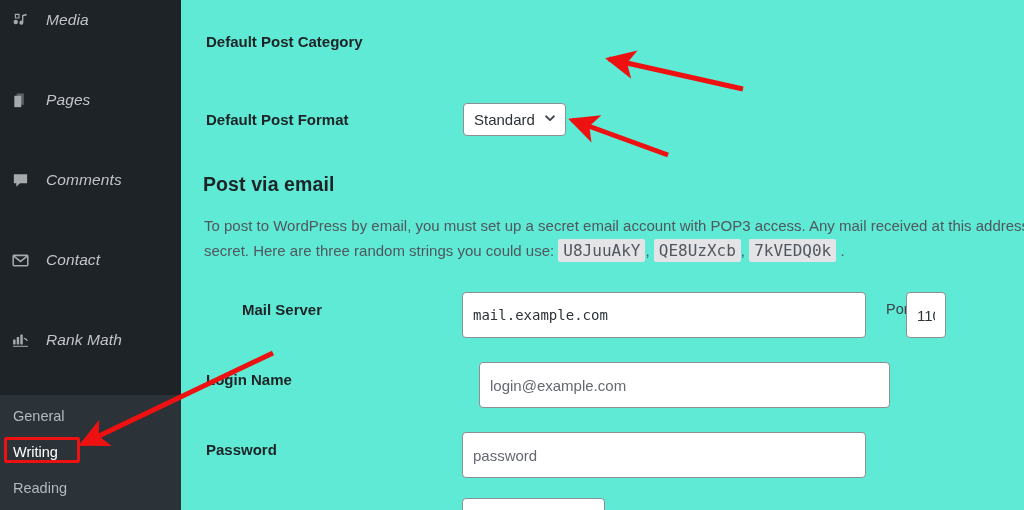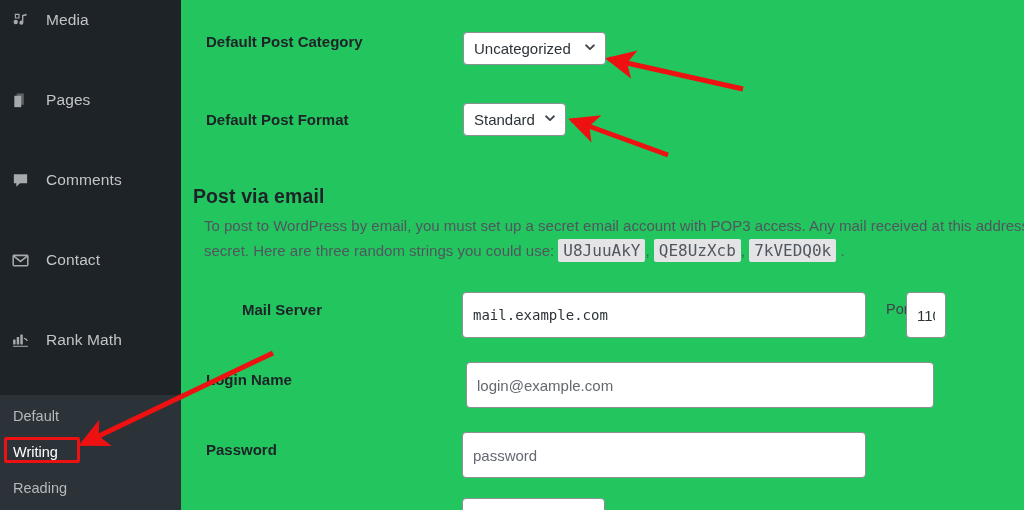--- a/index.html
+++ b/index.html
@@ -40,21 +40,21 @@
     width: 26px;
     min-width: 26px;
     height: 20px;
     display: flex;
     align-items: center;
     justify-content: flex-start;
     margin-right: 9px;
     color: #a7aaad;
   }
   .menu-item .mi-icon svg { display: block; }
-  .menu-item .mi-label { white-space: nowrap; }
+  .menu-item .mi-label { white-space: nowrap; font-style: italic; }
 
   .badge {
     display: inline-flex;
     align-items: center;
     justify-content: center;
     min-width: 19px; height: 19px;
     margin-left: 9px;
     border-radius: 10px;
     background: #d63638;
     color: #fff;
@@ -87,21 +87,21 @@
     border-radius: 2px;
     pointer-events: none;
     z-index: 40;
   }
 
   
   #content {
     position: absolute;
     left: 181px; top: 0;
     width: 843px; height: 510px;
-    background: #22c55e;
+    background: #5eead4;
     overflow: hidden;
   }
 
   .form-row {
     position: absolute;
     display: flex;
     align-items: center;
   }
   .row-label {
     color: #1d2327;
@@ -272,79 +272,69 @@
           <path d="M12.4 8.2 7 13.6l.6.6c1.3 1.3 3.5 1.3 4.8 0l2.3-2.3 1 1 1.2-1.2-3.3-3.3-1.2 1.2z" opacity=".85"></path>
           <path d="M5.6 13.2 2.2 17.6l4.4-3.4z"></path>
         </svg>
       </span>
       <span class="mi-label">Plugins</span>
       <span class="badge">4</span>
     </div>
 
     <div class="submenu" style="position:absolute;top:395px;width:181px">
       <div class="submenu-item" style="padding-top:10px;padding-bottom:9px">
-        <span>Default</span>
+        <span>General</span>
       </div>
       <div class="submenu-item current" style="padding-top:9px;padding-bottom:9px">
         <span>Writing</span>
       </div>
       <div class="submenu-item" style="padding-top:9px;padding-bottom:9px">
         <span>Reading</span>
       </div>
     </div>
   </nav>
 
   <main id="content">
 
     <div class="form-row" style="left:25px; top:33px;">
       <span class="row-label">Default Post Category</span>
-    </div>
-    <div class="select-wrap" style="position:absolute; left:282px; top:32px;">
-      <select class="wp-select" style="width:143px;">
-        <option>Uncategorized</option>
-      </select>
-      <span class="chev">
-        <svg width="14" height="14" viewBox="0 0 16 16" fill="none" stroke="currentColor" stroke-width="2" stroke-linecap="round" stroke-linejoin="round">
-            <path d="M3.5 6 8 10.4 12.5 6"></path>
-          </svg>
-      </span>
     </div>
 
     <div class="form-row" style="left:25px; top:111px;">
       <span class="row-label">Default Post Format</span>
     </div>
     <div class="select-wrap" style="position:absolute; left:282px; top:103px;">
       <select class="wp-select" style="width:103px;">
         <option>Standard</option>
       </select>
       <span class="chev">
         <svg width="14" height="14" viewBox="0 0 16 16" fill="none" stroke="currentColor" stroke-width="2" stroke-linecap="round" stroke-linejoin="round">
             <path d="M3.5 6 8 10.4 12.5 6"></path>
           </svg>
       </span>
     </div>
 
-    <h2 class="section-title" style="left:12px; top:173px;margin-top:12px;">Post via email</h2>
+    <h2 class="section-title" style="left:22px; top:173px;">Post via email</h2>
 
     <p class="section-desc" style="left:23px; top:213px;">
       <span>To post to WordPress by email, you must set up a secret email account with POP3 access. Any mail received at this address w</span><br>
       <span>secret. Here are three random strings you could use: </span><code class="rnd">U8JuuAkY</code><span>,</span>&nbsp;<code class="rnd">QE8UzXcb</code><span>,</span>&nbsp;<code class="rnd">7kVEDQ0k</code>&nbsp;<span>.</span>
     </p>
 
     <div class="form-row" style="left:25px; top:301px;margin-left:36px;">
       <span class="row-label">Mail Server</span>
     </div>
     <input class="wp-text mono" type="text" style="position: absolute; left: 281px; top: 292px; width: 404px;" value="mail.example.com">
     <span class="port-label" style="position:absolute; left:693px; top:301px;">Port</span>
     <input class="wp-text" type="text" style="position: absolute; left: 725px; top: 292px; width: 40px; text-align: center;" value="110">
 
     <div class="form-row" style="left:25px; top:371px;">
       <span class="row-label">Login Name</span>
     </div>
-    <input class="wp-text" type="text" style="position: absolute; left: 285px; top: 362px; width: 468px;" placeholder="login@example.com">
+    <input class="wp-text" type="text" style="position: absolute; left: 298px; top: 362px; width: 411px;" placeholder="login@example.com">
 
     <div class="form-row" style="left:25px; top:441px;">
       <span class="row-label">Password</span>
     </div>
     <input class="wp-text" type="text" style="position: absolute; left: 281px; top: 432px; width: 404px;" placeholder="password">
 
     <div style="position:absolute; left:281px; top:498px; width:143px; height:33px; background:#fff; border:1px solid #8c8f94; border-radius:4px;"></div>
   </main>
 
   <div id="writing-highlight"></div>

